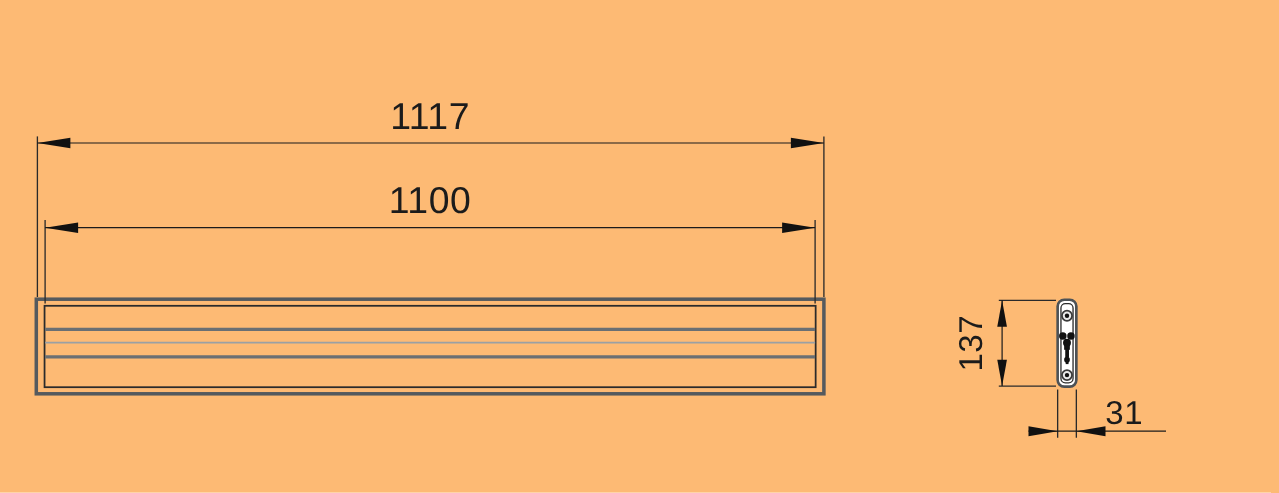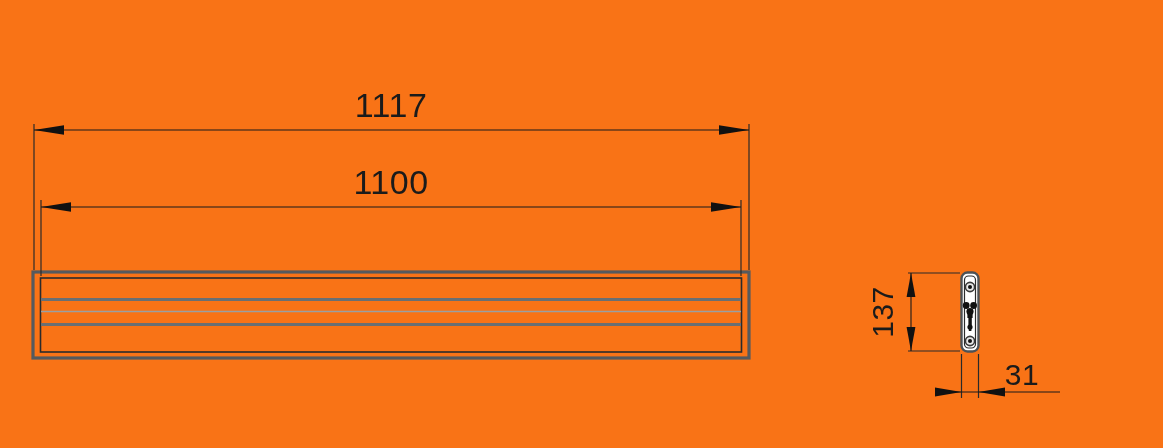--- a/index.html
+++ b/index.html
@@ -8,21 +8,21 @@
     padding: 0;
     background: #ffffff;
   }
   body {
     font-family: "Liberation Sans", sans-serif;
   }
   #drawing-canvas {
     position: relative;
     width: 1163px;
     height: 448px;
-    background: #f97316;
+    background: #fdba74;
     overflow: hidden;
   }
   #drawing-canvas svg {
     display: block;
   }
   .dim-text {
     font-family: "Liberation Sans", sans-serif;
     font-size: 34px;
     fill: #1b1b1b;
     letter-spacing: 0.5px;

